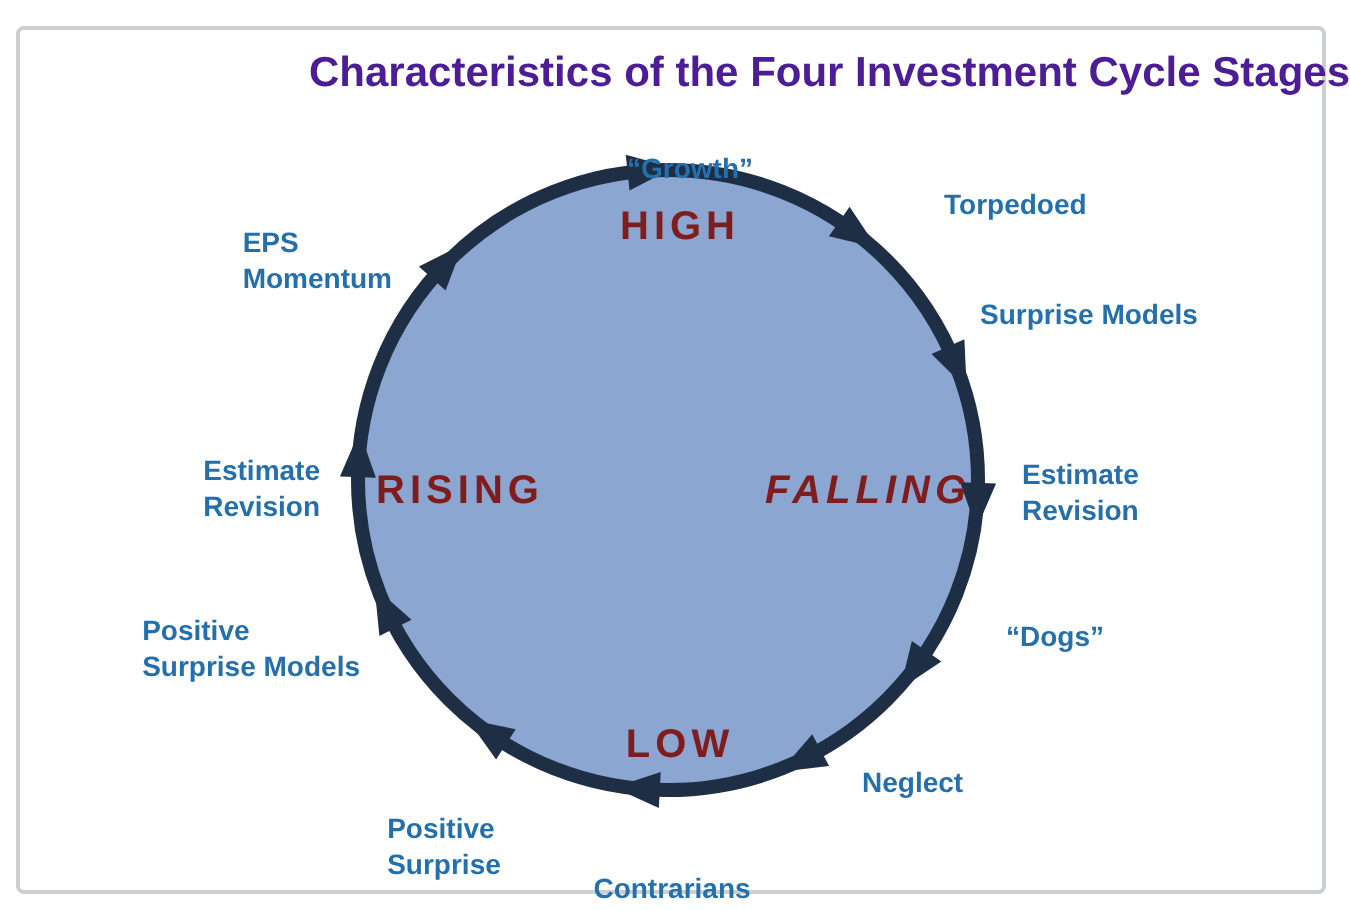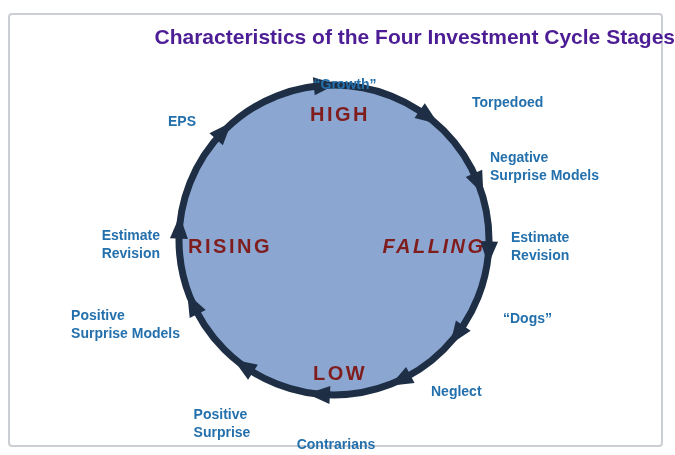--- a/index.html
+++ b/index.html
@@ -87,21 +87,20 @@
 
   <div class="char-label align-center" style="left:345px; top:60px;">
     <span>“Growth”</span>
   </div>
 
   <div class="char-label align-left" style="left:437px; top:94px;margin-left:35px;">
     <span>Torpedoed</span>
   </div>
 
   <div class="char-label align-left" style="left:490px; top:149px;">
-    <span>Negative</span>
     <span>Surprise Models</span>
   </div>
 
   <div class="char-label align-left" style="left:511px; top:229px;">
     <span>Estimate</span>
     <span>Revision</span>
   </div>
 
   <div class="char-label align-left" style="left:492px; top:310px;margin-left:11px;">
     <span>“Dogs”</span>
@@ -125,14 +124,15 @@
     <span>Surprise Models</span>
   </div>
 
   <div class="char-label align-right" style="right:515px; top:227px;">
     <span>Estimate</span>
     <span>Revision</span>
   </div>
 
   <div class="char-label align-right" style="right:479px; top:113px;">
     <span>EPS</span>
+    <span>Momentum</span>
   </div>
 </div>
 
 </body></html>

